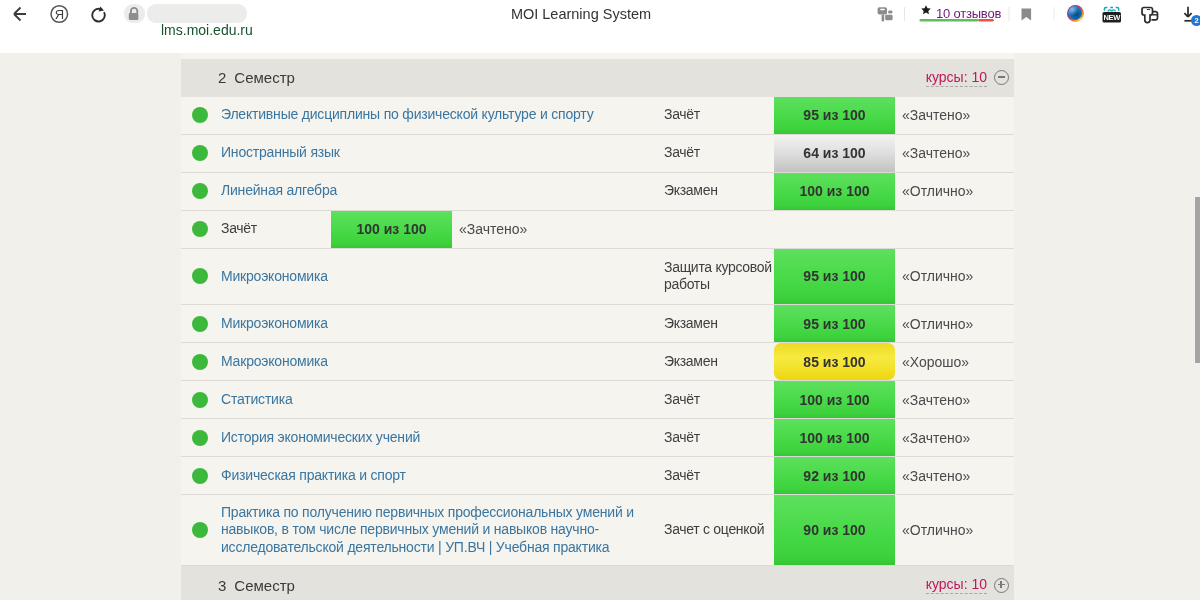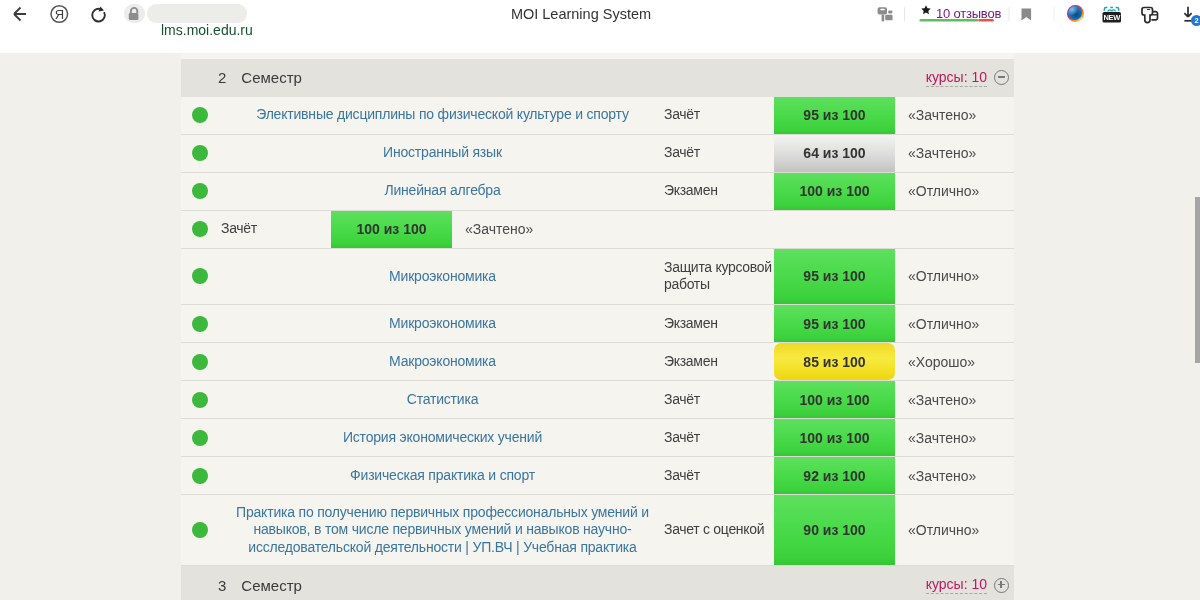--- a/index.html
+++ b/index.html
@@ -29,36 +29,36 @@
       radial-gradient(circle at 58% 60%, #0b487f 0%, #0e69b4 40%, #1583d8 70%, #2e9be8 100%); }
   
   #newicon { position:absolute; left:1101px; top:5px; width:21px; height:19px; }
   
   #page { position:absolute; left:0; top:53px; width:1200px; height:547px; background:#f1f0ea; }
   #tbl { position:absolute; left:181px; top:0; width:833px; }
   .strip { height:5.5px; background:#f5f4ef; }
   .shead { height:38px; background:#e3e2dc; display:flex; align-items:center;
     font-size:15px; color:#3a3a3a; position:relative; }
   .shead .num { margin-left:37px; }
-  .shead .sem { margin-left:15px; }
+  .shead .sem { margin-left:8px; }
   .shead .right { position:absolute; right:5px; top:0; height:38px; display:flex; align-items:center; }
   .kursy { font-size:14px; color:#be185d; border-bottom:1px dashed #a9a8a2; padding-bottom:1px; }
   .circbtn { width:15px; height:15px; border:1.6px solid #787878; border-radius:50%;
     margin-left:7px; position:relative; }
   .circbtn::after { content:""; position:absolute; left:2.5px; top:5px; width:7px; height:1.8px; background:#787878; }
   .circbtn.plus::before { content:""; position:absolute; left:5.1px; top:2.4px; width:1.8px; height:7px; background:#787878; }
   .row { display:flex; align-items:center; background:#f5f4ef; border-bottom:1px solid #dcdbd5;
     font-size:14px; }
   .c-dot { width:40px; flex:none; display:flex; justify-content:center; }
   .dot { width:16px; height:16px; border-radius:50%; background:#3cb83c; margin-left:-2px; }
-  .c-name { width:443px; flex:none; color:#3a76a0; line-height:17.5px; letter-spacing:-0.2px;text-align:center; }
+  .c-name { width:443px; flex:none; color:#3a76a0; line-height:17.5px; letter-spacing:-0.2px; }
   .c-type { width:110px; flex:none; color:#3f3f3f; line-height:17.5px; letter-spacing:-0.3px; }
   .c-score { width:121px; flex:none; align-self:stretch; display:flex; align-items:center;
     justify-content:center; color:#333; font-weight:bold; }
-  .c-grade { flex:1; color:#4a4a4a; padding-left:13px; }
+  .c-grade { flex:1; color:#4a4a4a; padding-left:7px; }
   .g { background:linear-gradient(180deg,#5ee05e 0%,#49da49 50%,#3cd23c 88%,#35c535 100%); }
   .s { background:linear-gradient(180deg,#f3f3f2 0%,#dedede 50%,#c2c2c1 100%); }
   .y { background:linear-gradient(180deg,#eeda25 0%,#f7e93f 40%,#f4e32d 65%,#ecd60e 100%);border-radius:7px; }
   
   #sthumb { position:absolute; left:1195px; top:197px; width:4.5px; height:166px; background:#a5a5a5; }
 </style>
 </head>
 <body>
   <div id="topbar">
     <div id="title">MOI Learning System</div>

